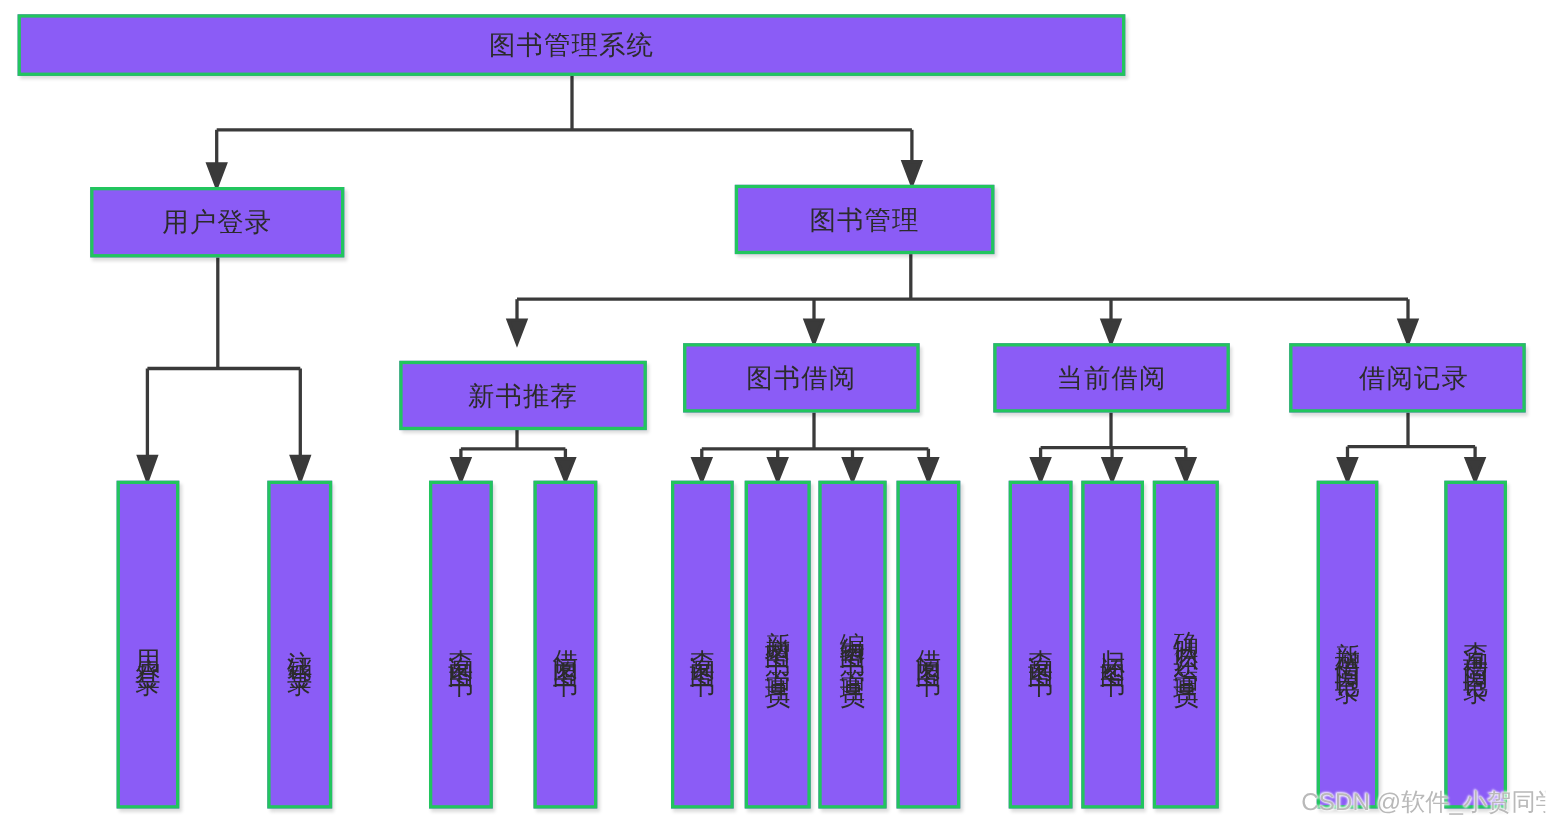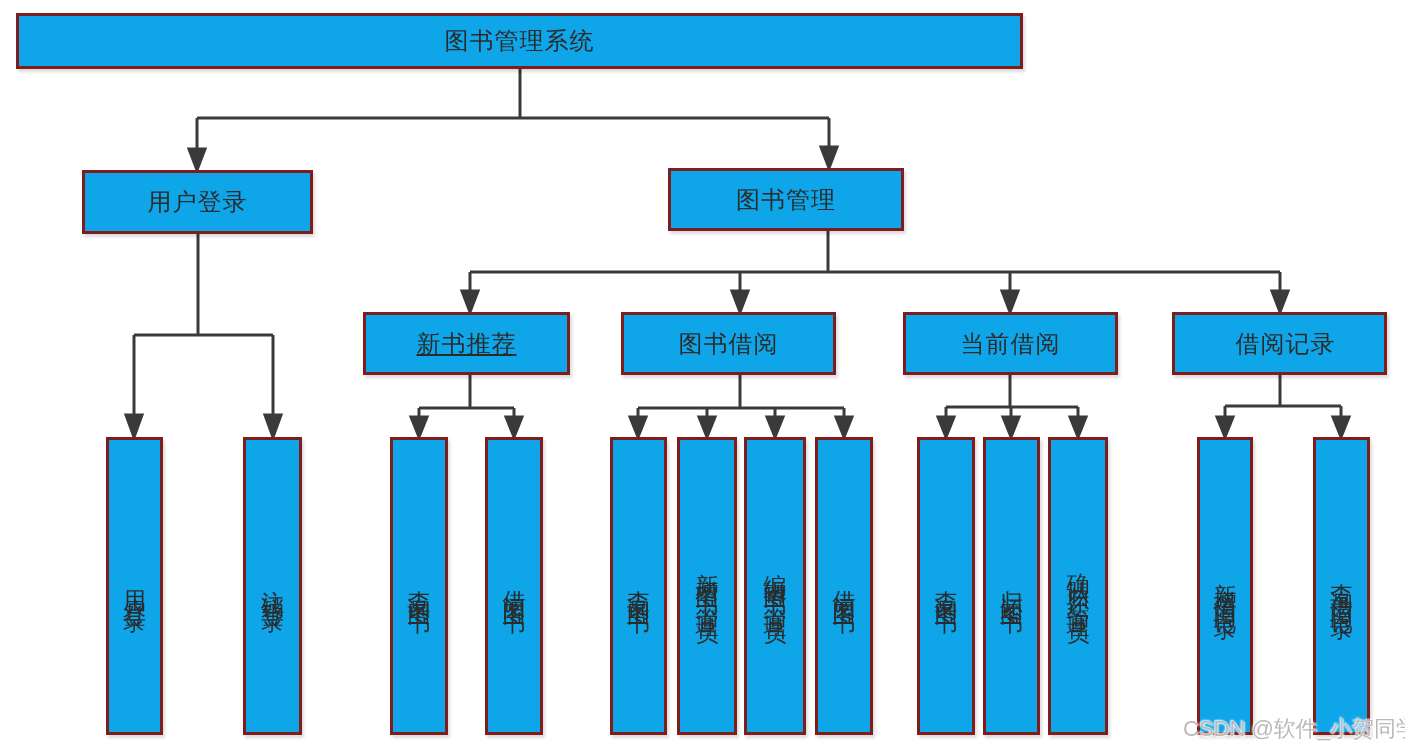--- a/index.html
+++ b/index.html
@@ -7,22 +7,22 @@
     position:relative;
     width:1405px;height:747px;
     background:#ffffff;
     font-family:"Liberation Sans","DejaVu Sans",sans-serif;
     overflow:hidden;
   }
   #wires{position:absolute;left:0;top:0;z-index:1;}
   .hnode,.vnode{
     position:absolute;
     box-sizing:border-box;
-    background:#0ea5e9;
-    border:3px solid #7f1d1d;
+    background:#8b5cf6;
+    border:3px solid #22c55e;
     box-shadow:2px 3px 3px rgba(0,0,0,0.14);
     display:flex;align-items:center;justify-content:center;
     color:#2b2b2b;
     z-index:2;
   }
   .hnode{font-size:24px;letter-spacing:1px;}
   .vnode{font-size:23px;}
   .vnode .vtext{
     writing-mode:vertical-rl;
     text-orientation:mixed;
@@ -124,21 +124,21 @@
     <span>图书管理系统</span>
   </div>
 
   <div class="hnode" style="left:82px;top:170px;width:231px;height:64px;">
     <span>用户登录</span>
   </div>
   <div class="hnode" style="left:668px;top:168px;width:236px;height:63px;">
     <span>图书管理</span>
   </div>
 
-  <div class="hnode" style="left:363px;top:312px;width:207px;height:63px;text-decoration:underline;">
+  <div class="hnode" style="left:363px;top:328px;width:225px;height:63px;">
     <span>新书推荐</span>
   </div>
   <div class="hnode" style="left:621px;top:312px;width:215px;height:63px;">
     <span>图书借阅</span>
   </div>
   <div class="hnode" style="left:903px;top:312px;width:215px;height:63px;">
     <span>当前借阅</span>
   </div>
   <div class="hnode" style="left:1172px;top:312px;width:215px;height:63px;padding-left:12px;">
     <span>借阅记录</span>

